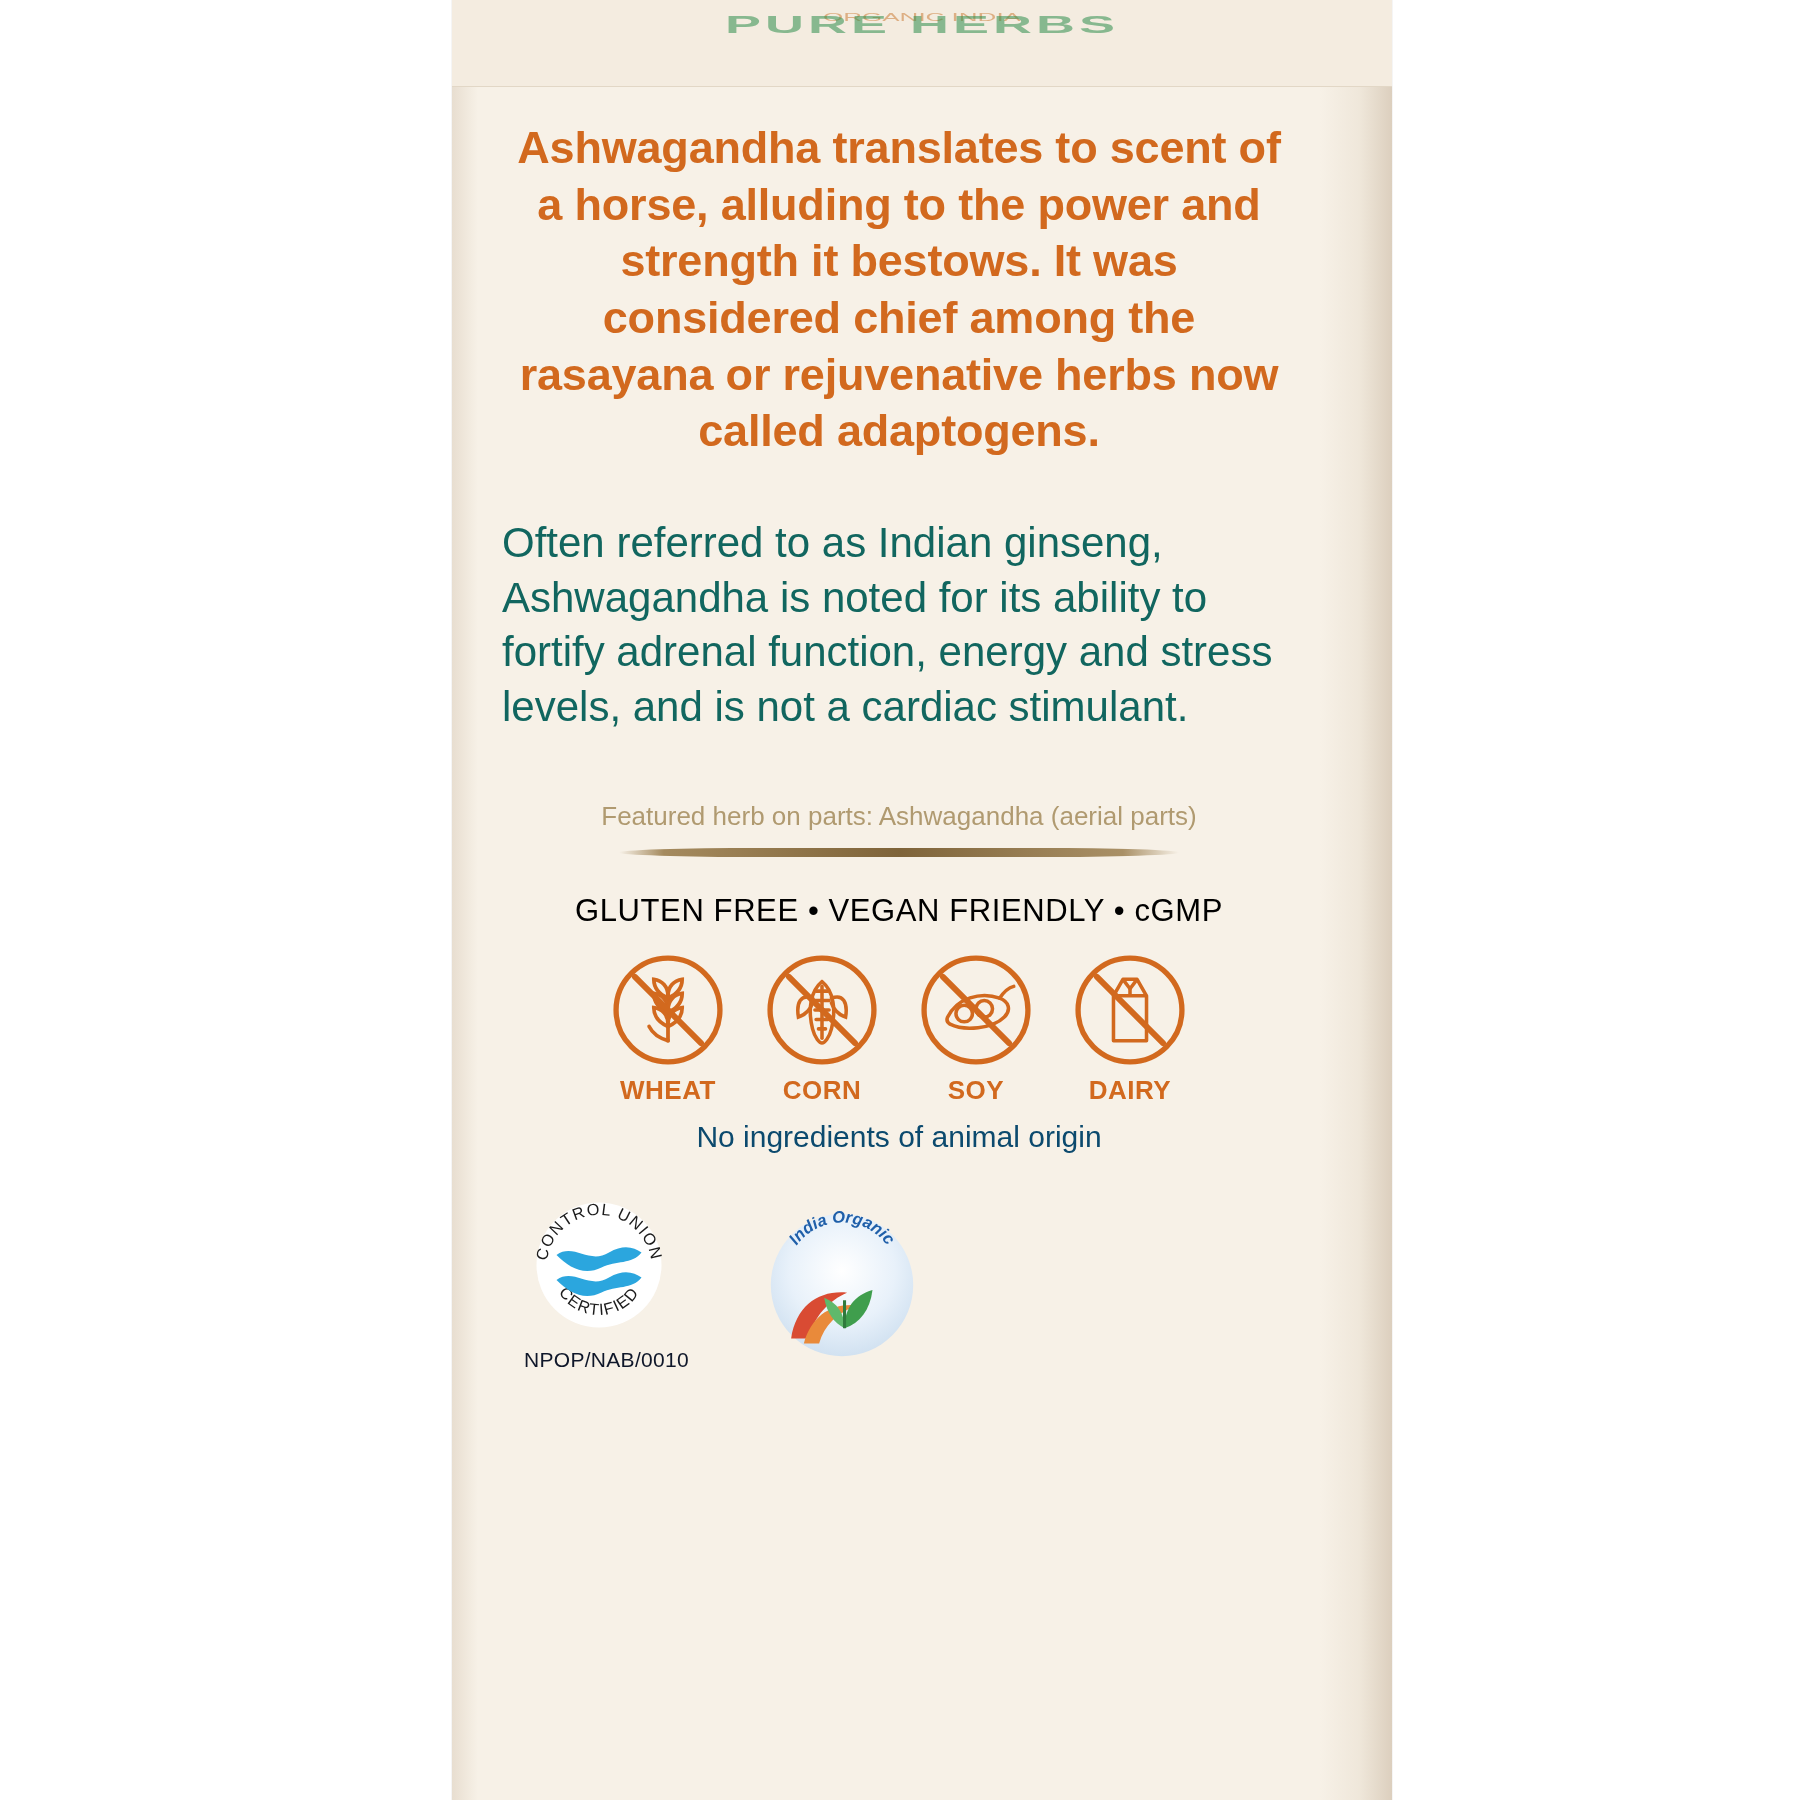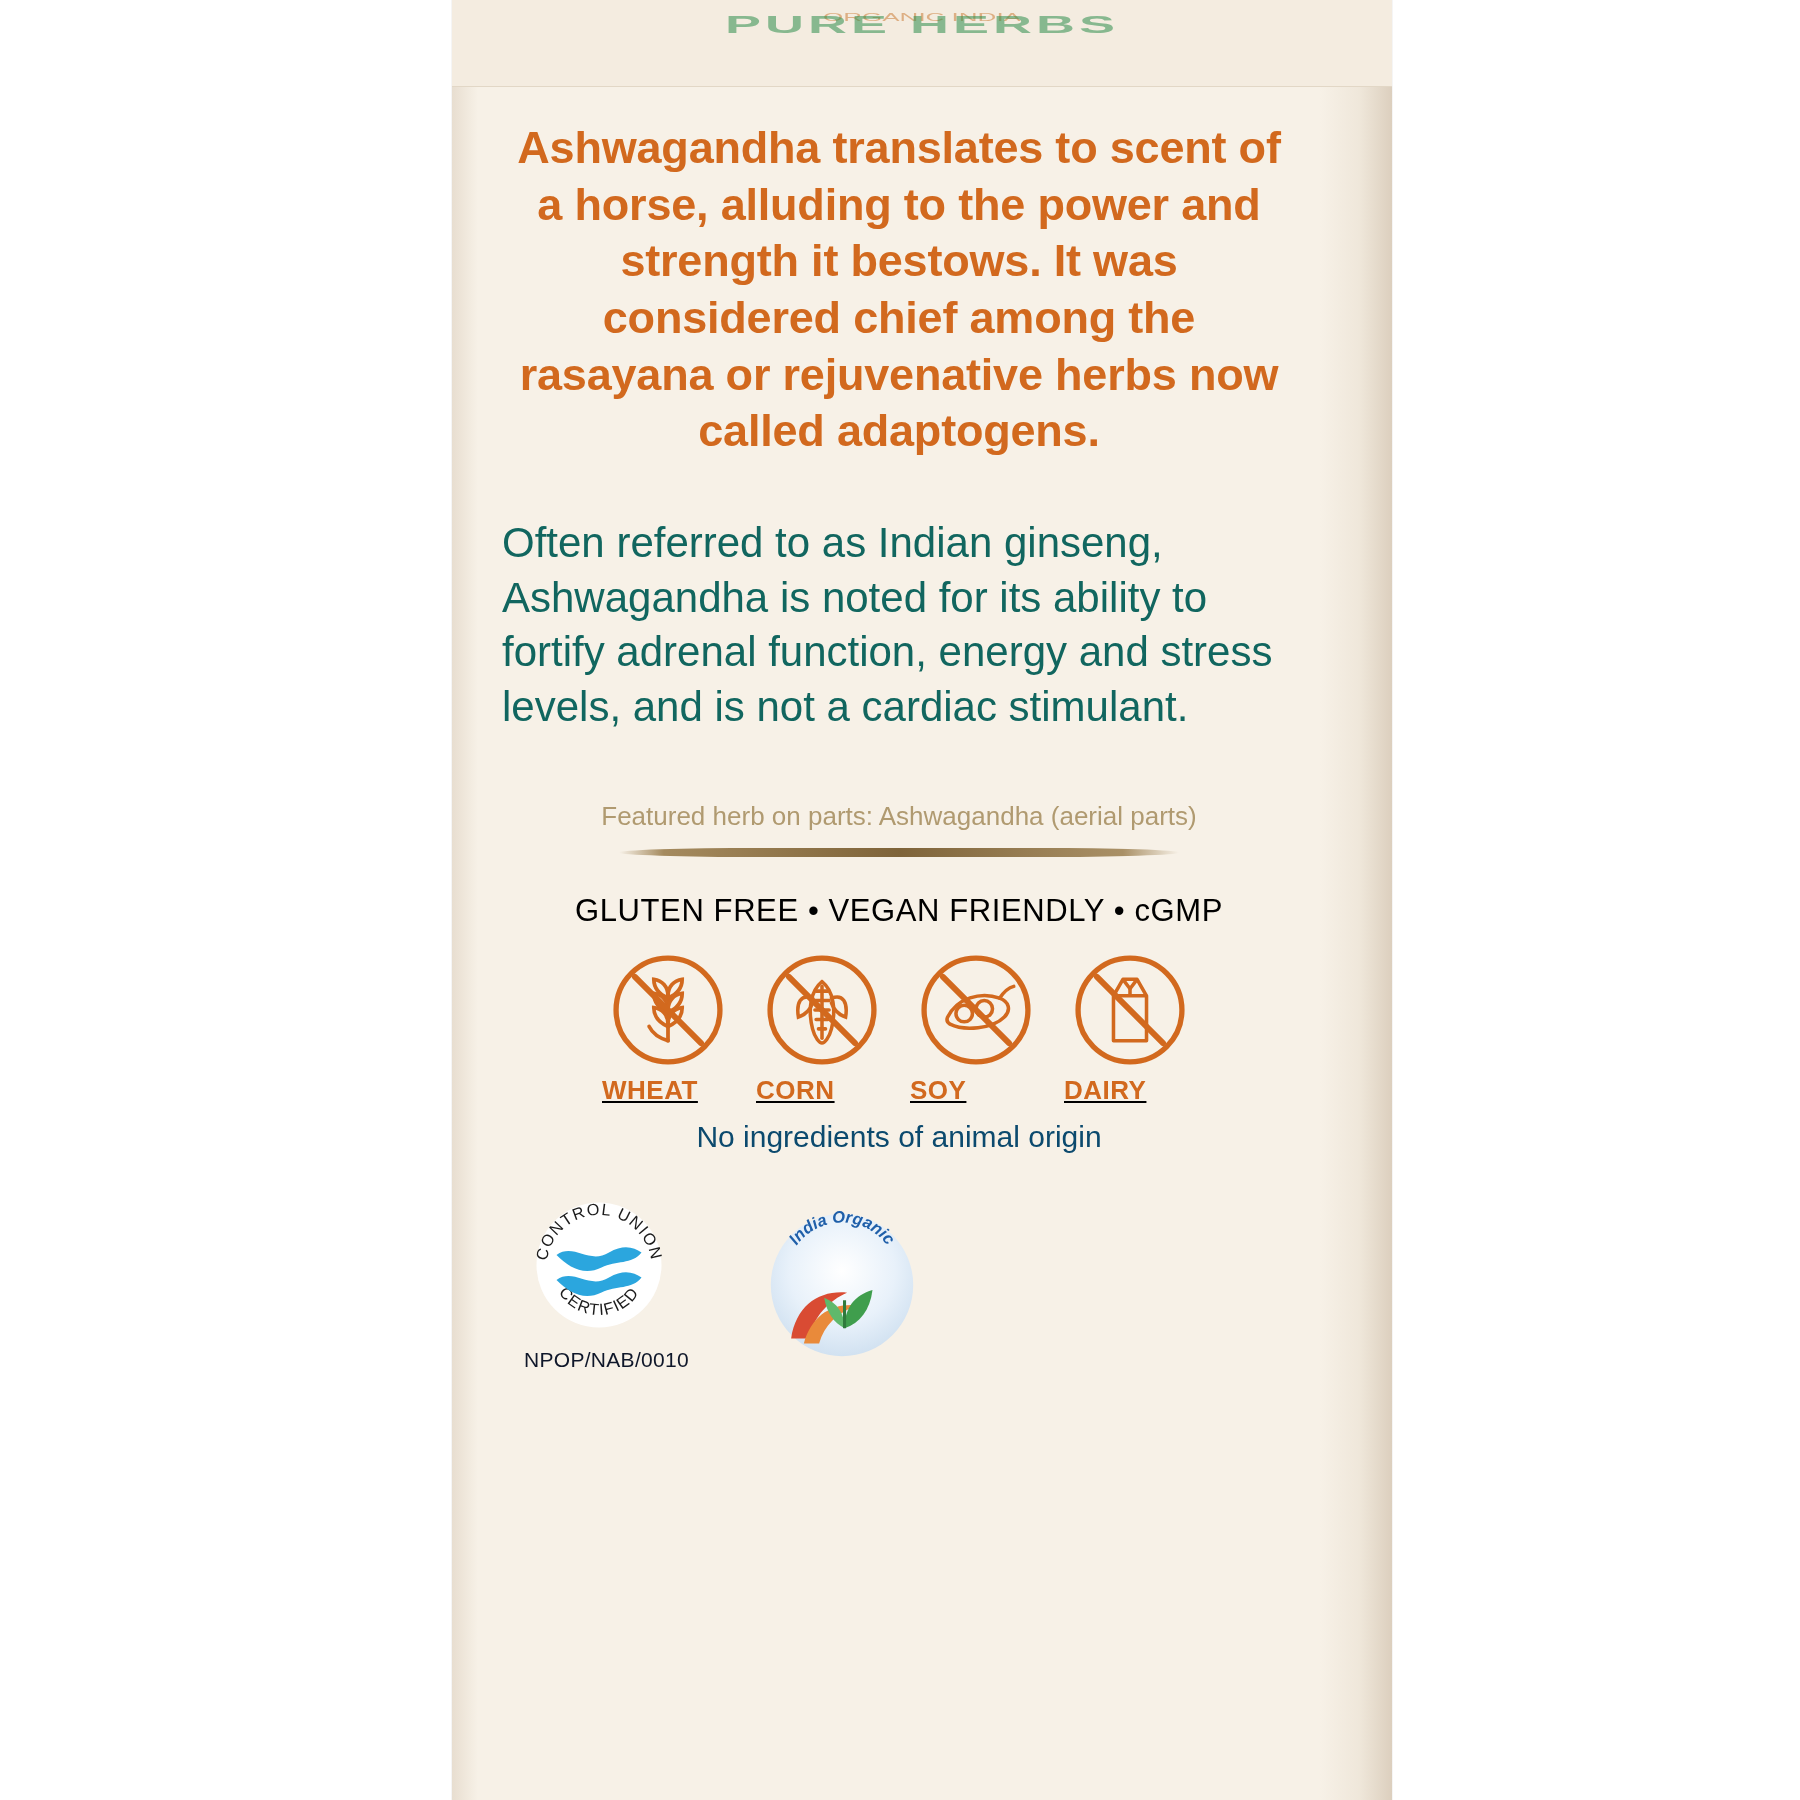--- a/index.html
+++ b/index.html
@@ -139,22 +139,21 @@
   }
 
   .free-icons {
     margin: 22px 0 0 0;
     display: flex;
     justify-content: center;
     gap: 22px;
   }
   .free-item {
     width: 132px;
-    text-align: left;
-    text-decoration: underline;
+    text-align: center;
   }
   .free-item svg { display: block; margin: 0 auto; }
   .free-label {
     margin-top: 6px;
     color: #d2691e;
     font-size: 26px;
     font-weight: 700;
     letter-spacing: 0.5px;
   }
 

